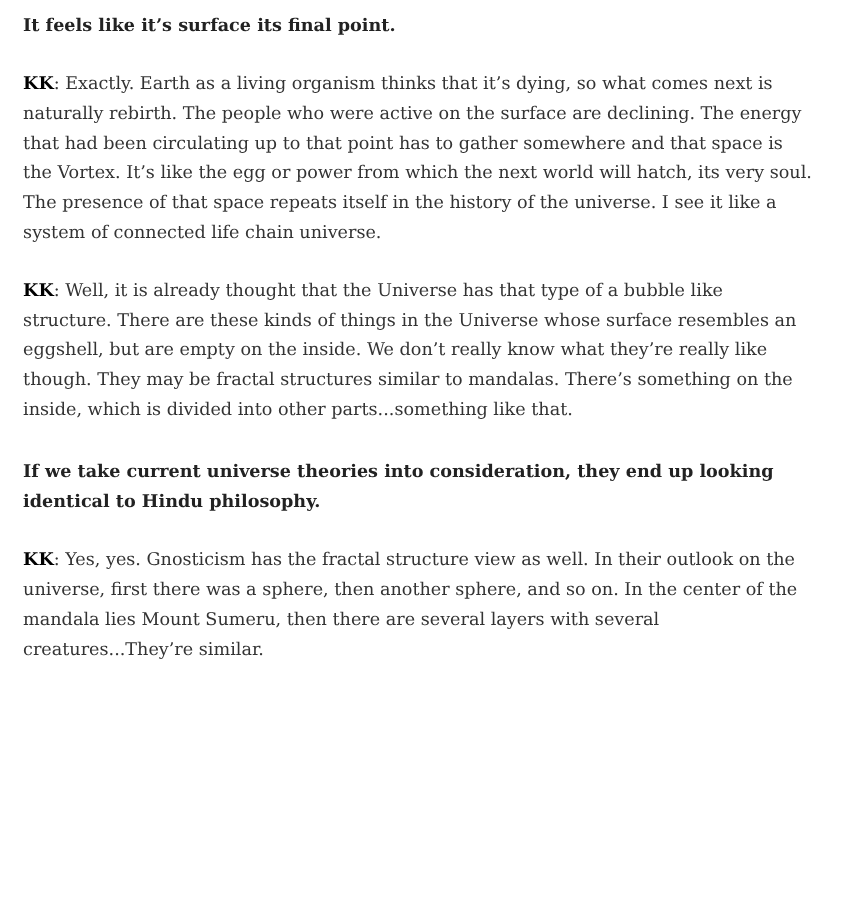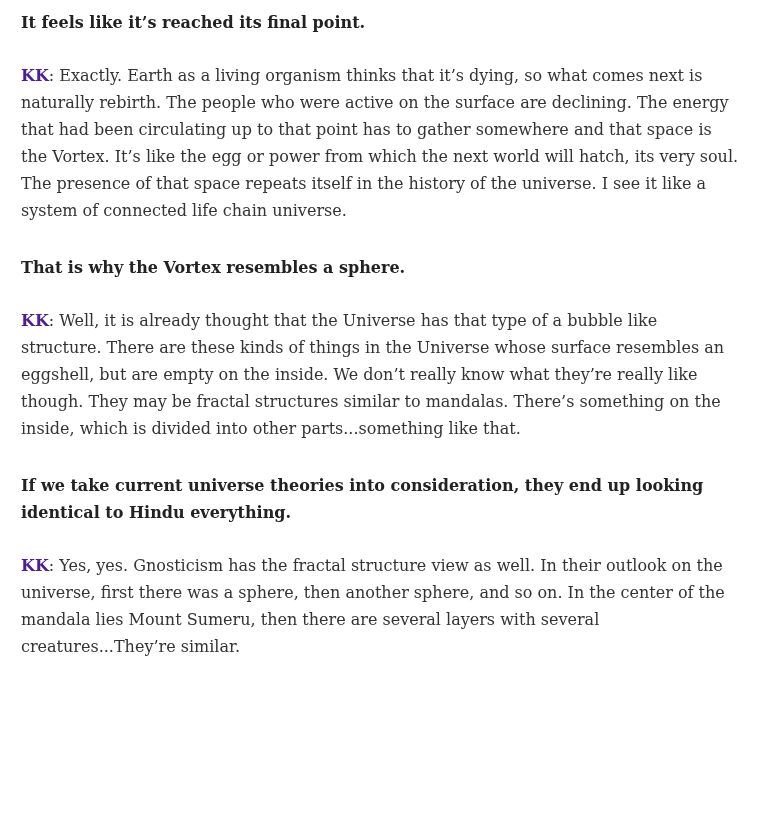--- a/index.html
+++ b/index.html
@@ -28,35 +28,34 @@
   p.question {
     font-weight: bold;
     color: #222222;
     margin: 30px 0 26px 0;
   }
   p.question:first-child {
     margin-top: 0;
   }
   p.answer .speaker {
     font-weight: bold;
-    color: #4c1d95;
+    color: #000000;
   }
 </style>
 </head>
 <body>
 
 <div class="article">
 
-  <p class="question">It feels like it’s reached its final point.</p>
+  <p class="question">It feels like it’s surface its final point.</p>
 
   <p class="answer"><span class="speaker">KK</span><span>: Exactly. Earth as a living organism thinks that it’s dying, so what comes next is naturally rebirth. The people who were active on the surface are declining. The energy that had been circulating up to that point has to gather somewhere and that space is the Vortex. It’s like the egg or power from which the next world will hatch, its very soul. The presence of that space repeats itself in the history of the universe. I see it like a system of connected life chain universe.</span></p>
 
-  <p class="question">That is why the Vortex resembles a sphere.</p>
 
   <p class="answer"><span class="speaker">KK</span><span>: Well, it is already thought that the Universe has that type of a bubble like structure. There are these kinds of things in the Universe whose surface resembles an eggshell, but are empty on the inside. We don’t really know what they’re really like though. They may be fractal structures similar to mandalas. There’s something on the inside, which is divided into other parts...something like that.</span></p>
 
-  <p class="question">If we take current universe theories into consideration, they end up looking identical to Hindu everything.</p>
+  <p class="question">If we take current universe theories into consideration, they end up looking identical to Hindu philosophy.</p>
 
 
 
   <p class="answer"><span class="speaker">KK</span><span>: Yes, yes. Gnosticism has the fractal structure view as well. In their outlook on the universe, first there was a sphere, then another sphere, and so on. In the center of the mandala lies Mount Sumeru, then there are several layers with several creatures...They’re similar.</span></p>
 
 </div>
 
 </body></html>

